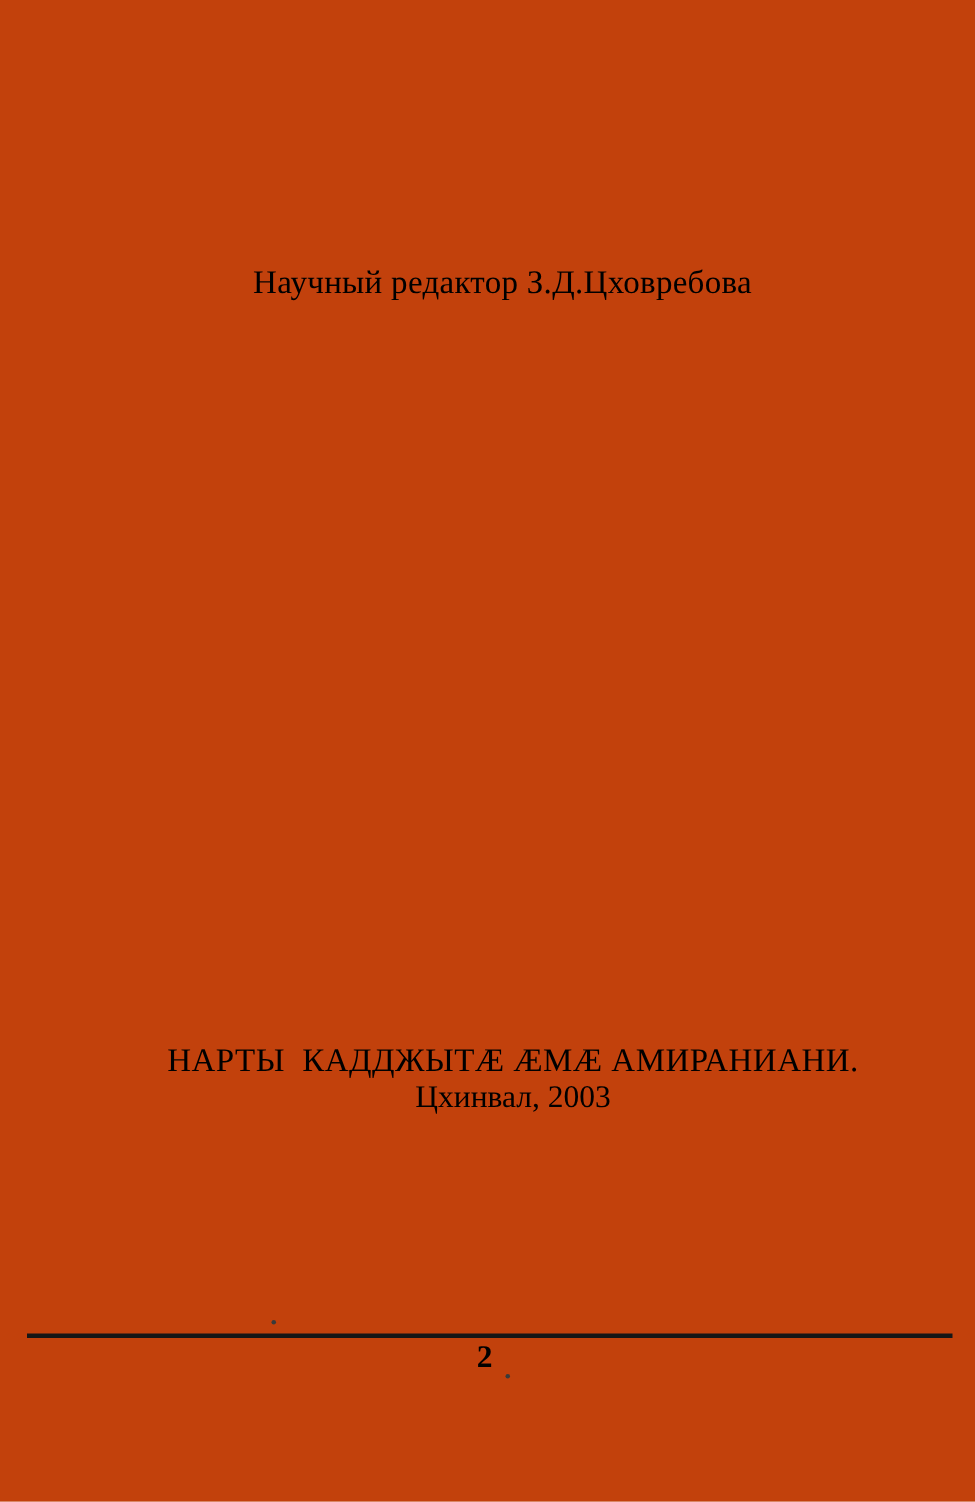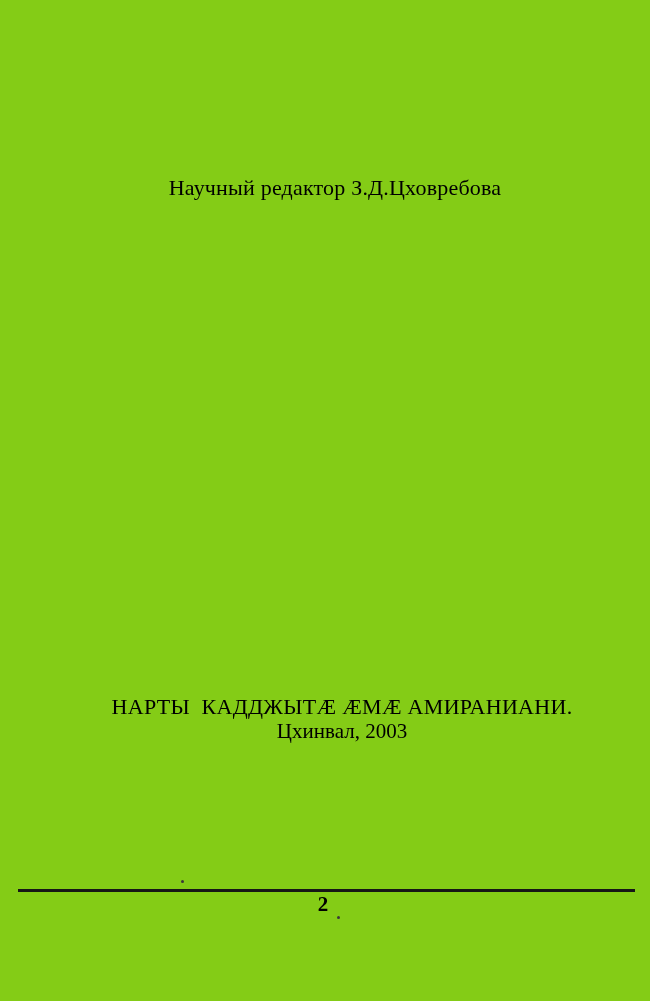--- a/index.html
+++ b/index.html
@@ -11,21 +11,21 @@
     height: 1001px;
     position: relative;
     background: #ffffff;
     font-family: "Liberation Serif", "DejaVu Serif", serif;
     color: #000000;
     overflow: hidden;
   }
   .page {
     position: absolute;
     inset: 0;
-    background: #84cc16;
+    background: #c2410c;
   }
   .editor-line {
     position: absolute;
     top: 176px;
     left: 0;
     width: 650px;
     transform: translateX(10px);
     text-align: center;
     font-size: 22px;
     line-height: 24px;

